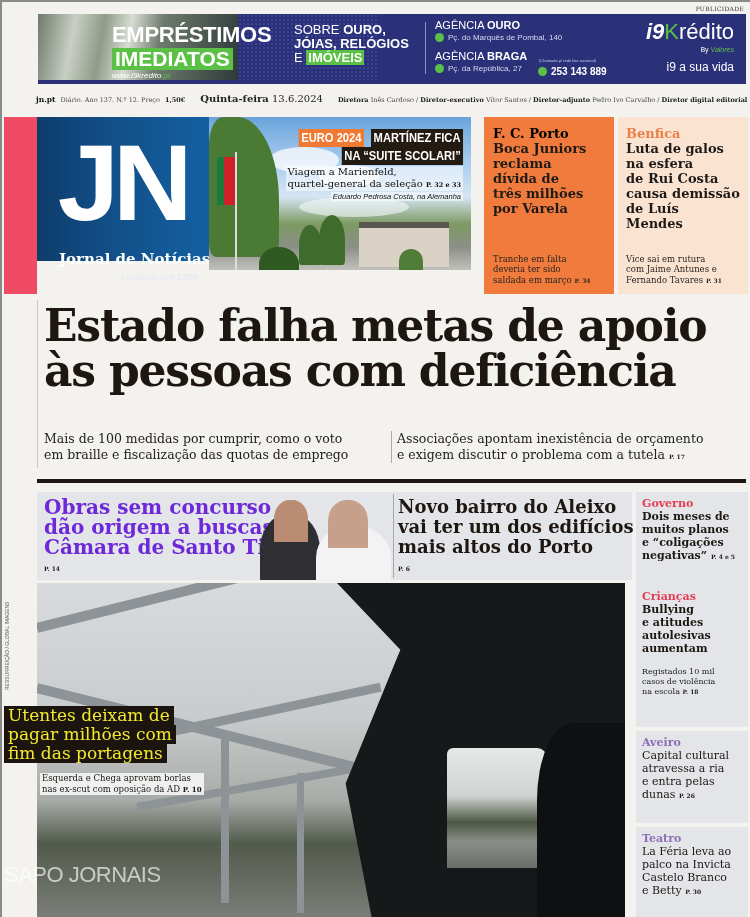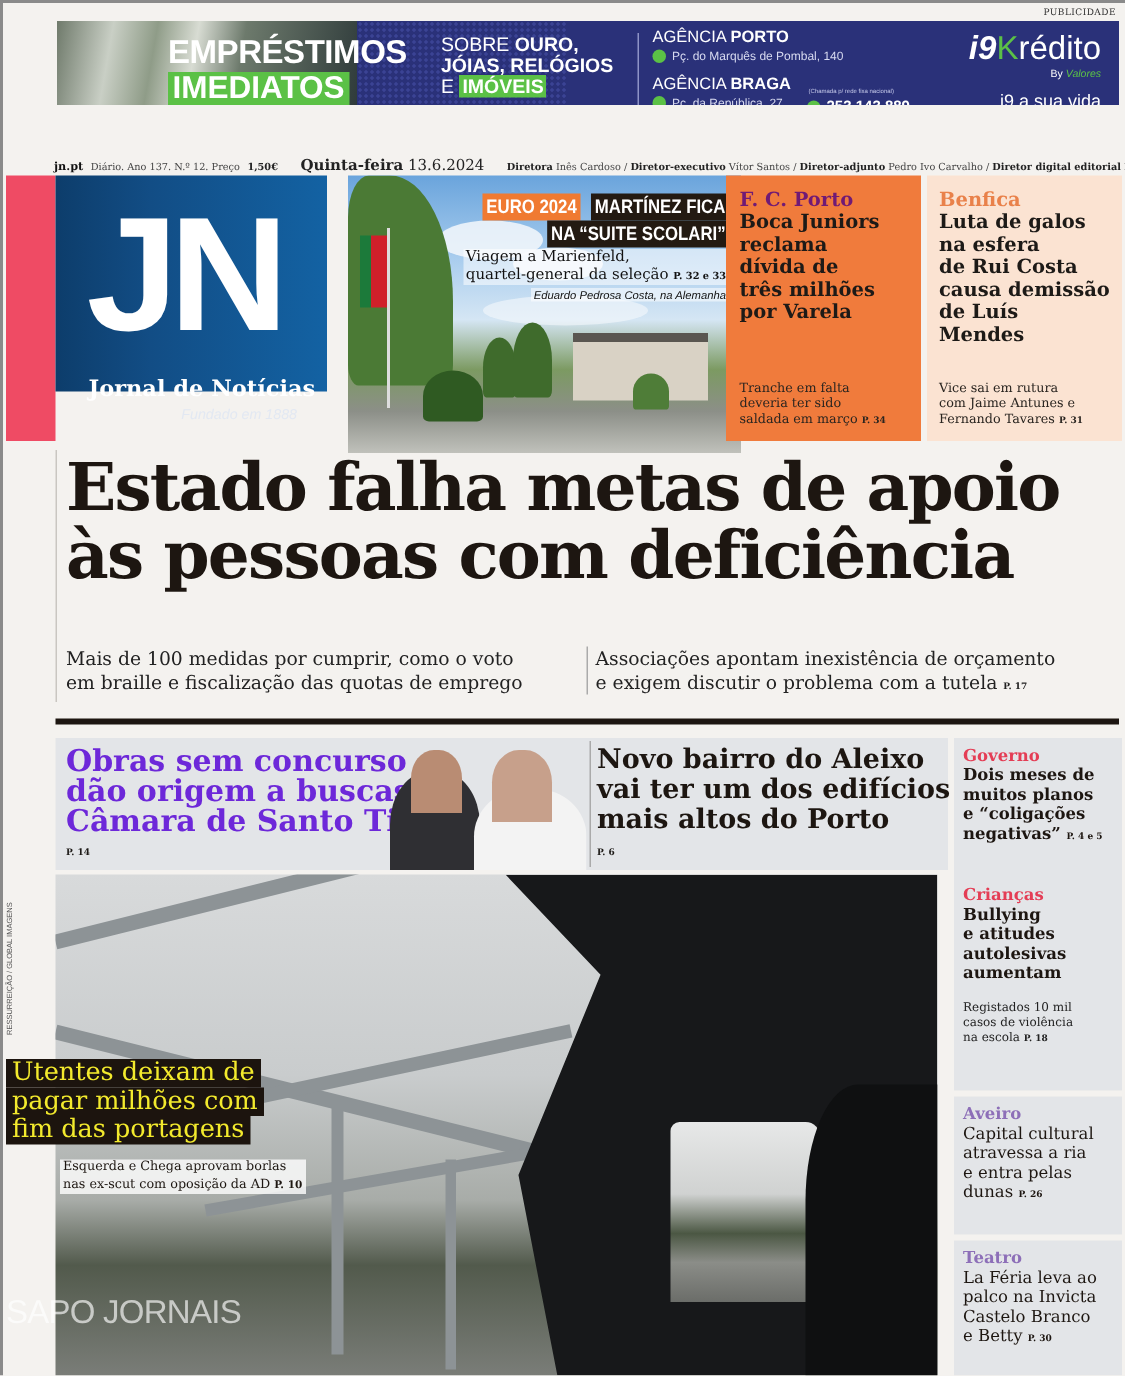--- a/index.html
+++ b/index.html
@@ -3,21 +3,21 @@
 <meta charset="utf-8">
 <style>
   * { margin:0; padding:0; box-sizing:border-box; }
   html, body { width:750px; height:917px; overflow:hidden; background:#f4f2ef; }
   body { font-family:"DejaVu Serif", serif; color:#1d1a17; position:relative; }
 
   .frame { position:absolute; left:0; top:0; width:750px; height:917px; border-left:2px solid #8a8a8a; border-top:2px solid #8a8a8a; }
 
   
   .pub { position:absolute; right:6px; top:5px; font-size:6px; letter-spacing:.3px; color:#333; }
-  .ad { position:absolute; left:38px; top:14px; width:708px; height:56px; background:#2a3179; overflow:hidden; }
+  .ad { position:absolute; left:38px; top:14px; width:708px; height:70px; background:#2a3179; overflow:hidden; }
   .ad-photo { position:absolute; left:0; top:0; width:200px; height:66px;
     background:linear-gradient(100deg,#6f7a6b 0%,#c9cfc5 18%,#8f9c88 32%,#d8dcd3 45%,#6d7a6c 60%,#2e3a3a 100%); }
   .ad-dots { position:absolute; left:200px; top:0; width:140px; height:66px; background:radial-gradient(#3b4394 1px, transparent 1.2px) 0 0/4px 4px; }
   .ad-t1 { position:absolute; left:74px; top:8px; font-family:"Liberation Sans",sans-serif; font-weight:bold; font-size:22px; color:#fff; letter-spacing:-.3px; }
   .ad-t2 { position:absolute; left:74px; top:34px; font-family:"Liberation Sans",sans-serif; font-weight:bold; font-size:21px; color:#fff; background:#5bc146; padding:0 3px; line-height:22px; }
   .ad-url { position:absolute; left:74px; top:57px; font-family:"Liberation Sans",sans-serif; font-size:8px; color:#fff;font-style:italic; }
   .ad-url span { color:#5bc146; }
   .ad-sobre { position:absolute; left:256px; top:9px; font-family:"Liberation Sans",sans-serif; font-size:13px; color:#fff; line-height:14px; }
   .ad-sobre b { font-weight:bold; }
   .ad-sobre .green { background:#5bc146; font-weight:bold; padding:0 2px; }
@@ -31,51 +31,51 @@
   .ad-phone-note { position:absolute; left:501px; top:44px; font-size:4px; color:#c5c9ea; font-family:"Liberation Sans",sans-serif; }
   .ad-logo { position:absolute; right:12px; top:5px; font-family:"Liberation Sans",sans-serif; font-size:22px; color:#fff; }
   .ad-logo .k { color:#5bc146; }
   .ad-by { position:absolute; right:12px; top:32px; font-family:"Liberation Sans",sans-serif; font-size:7px; color:#fff; }
   .ad-by span { color:#5bc146; font-style:italic; }
   .ad-slogan { position:absolute; right:12px; top:46px; font-family:"Liberation Sans",sans-serif; font-size:12px; color:#fff; }
 
   
   .infoline { position:absolute; left:36px; top:93px; width:712px; font-size:6.5px; white-space:nowrap; color:#444; display:flex; align-items:baseline; gap:5px; }
   .infoline .site { font-weight:bold; font-size:7.5px; color:#111; }
-  .infoline .date { font-size:10px; margin:12px 10px; color:#222; }
+  .infoline .date { font-size:10px; margin:0 10px; color:#222; }
   .infoline .date b { font-weight:bold; }
   .infoline b { color:#222; }
 
   
   .redbar { position:absolute; left:4px; top:117px; width:33px; height:177px; background:#ef4b64; }
   .logo { position:absolute; left:37px; top:117px; width:181px; height:144px;
     background:linear-gradient(90deg,#0d3d6b 0%,#124d85 35%,#1362a3 100%); }
   .logo-jn { position:absolute; left:22px; top:12px; font-family:"Liberation Sans",sans-serif; font-weight:bold; font-size:108px; line-height:108px; color:#fff; letter-spacing:-6px; transform:scaleX(1.02); }
   .logo-name { position:absolute; left:22px; top:133px; font-size:15px; font-weight:bold; color:#fff; }
   .logo-fund { position:absolute; right:20px; top:154px; font-family:"Liberation Sans",sans-serif; font-style:italic; font-size:9.5px; color:#e2e8f2; }
 
-  .euro { position:absolute; left:232px; top:117px; width:262px; height:185px; overflow:hidden;
+  .euro { position:absolute; left:209px; top:117px; width:262px; height:153px; overflow:hidden;
     background:linear-gradient(180deg,#6aa4dc 0%,#a9cdee 30%,#d5e6f4 52%,#7c9a62 70%,#8c8f88 85%,#c0c1bb 100%); }
   .cloud { position:absolute; background:#f5f8fb; border-radius:50%; opacity:.85; }
   .tree { position:absolute; background:#3f6b2c; border-radius:50% 50% 10% 10%; }
   .house { position:absolute; left:150px; top:105px; width:90px; height:45px; background:#d9d2c5; border-top:6px solid #5a5650; }
   .flag { position:absolute; left:8px; top:40px; width:18px; height:48px; background:linear-gradient(90deg,#1c7a3a 40%,#d0202a 40%); }
   .pole { position:absolute; left:26px; top:35px; width:2px; height:120px; background:#ddd; }
   .euro-kicker { position:absolute; right:8px; top:12px; display:flex; flex-direction:column; align-items:flex-end; }
   .euro-row { display:flex; }
   .euro-tag { background:#f07a31; color:#fff; font-family:"Liberation Sans",sans-serif; font-weight:bold; font-size:13px; padding:1px 3px; line-height:16px; transform:scaleX(.86); transform-origin:right; margin-right:-8px; }
   .euro-head { background:#231a12; color:#fff; font-family:"Liberation Sans",sans-serif; font-weight:bold; font-size:13px; padding:1px 3px; line-height:16px; transform:scaleX(.86); transform-origin:right; }
   .euro-sub { position:absolute; right:8px; top:49px; font-size:10px; line-height:12px; color:#111; background:rgba(255,255,255,.55); padding:0 2px; }
   .euro-sub .p { font-weight:bold; font-size:6.5px; }
   .euro-by { position:absolute; right:8px; top:75px; font-family:"Liberation Sans",sans-serif; font-style:italic; font-size:7.5px; color:#111; background:rgba(255,255,255,.55); padding:0 2px; }
 
   .porto { position:absolute; left:484px; top:117px; width:130px; height:177px; background:#f07b3c; padding:9px 9px; }
   .benfica { position:absolute; left:618px; top:117px; width:130px; height:177px; background:#fbe3d2; padding:9px 8px; }
   .kick { font-size:13px; font-weight:bold; line-height:15px; }
-  .porto .kick { color:#701a75; }
+  .porto .kick { color:#000000; }
   .benfica .kick { color:#e9814a; }
   .box-head { font-size:13px; font-weight:bold; line-height:15px; color:#1d1a17; }
   .box-sub { position:absolute; left:9px; bottom:8px; font-size:8.5px; line-height:10.5px; color:#2a2520; }
   .pg { font-weight:bold; font-size:6px; }
 
   
   .main-rule { position:absolute; left:37px; top:300px; width:1px; height:168px; background:#c9c6c1; }
   .main-head { position:absolute; left:44px; top:303px; width:700px; font-size:44px; font-weight:bold; line-height:45px; letter-spacing:-1.2px; color:#1d1611; }
   .main-sub { position:absolute; top:431px; font-size:12.5px; line-height:16px; color:#222; }
   .main-sub.l { left:44px; width:340px; }
@@ -123,21 +123,21 @@
   <div class="ad-t1">EMPRÉSTIMOS</div>
   <div class="ad-t2">IMEDIATOS</div>
   <div class="ad-url"><span style="color:#fff">www.i9kredito</span><span>.pt</span></div>
   <div class="ad-sobre">
     <div><span>SOBRE </span><b>OURO,</b></div>
     <div><b>JÓIAS, RELÓGIOS</b></div>
     <div><span>E </span><span class="green">IMÓVEIS</span></div>
   </div>
   <div class="ad-sep"></div>
   <div class="ad-ag" style="top:5px">
-    <div class="h"><span>AGÊNCIA </span><b>PORTO</b></div>
+    <div class="h"><span>AGÊNCIA </span><b>OURO</b></div>
     <div class="a">
         <span class="dot"></span>
         <span>Pç. do Marquês de Pombal, 140</span>
       </div>
   </div>
   <div class="ad-ag" style="top:36px">
     <div class="h"><span>AGÊNCIA </span><b>BRAGA</b></div>
     <div class="a">
         <span class="dot"></span>
         <span>Pç. da República, 27</span>

